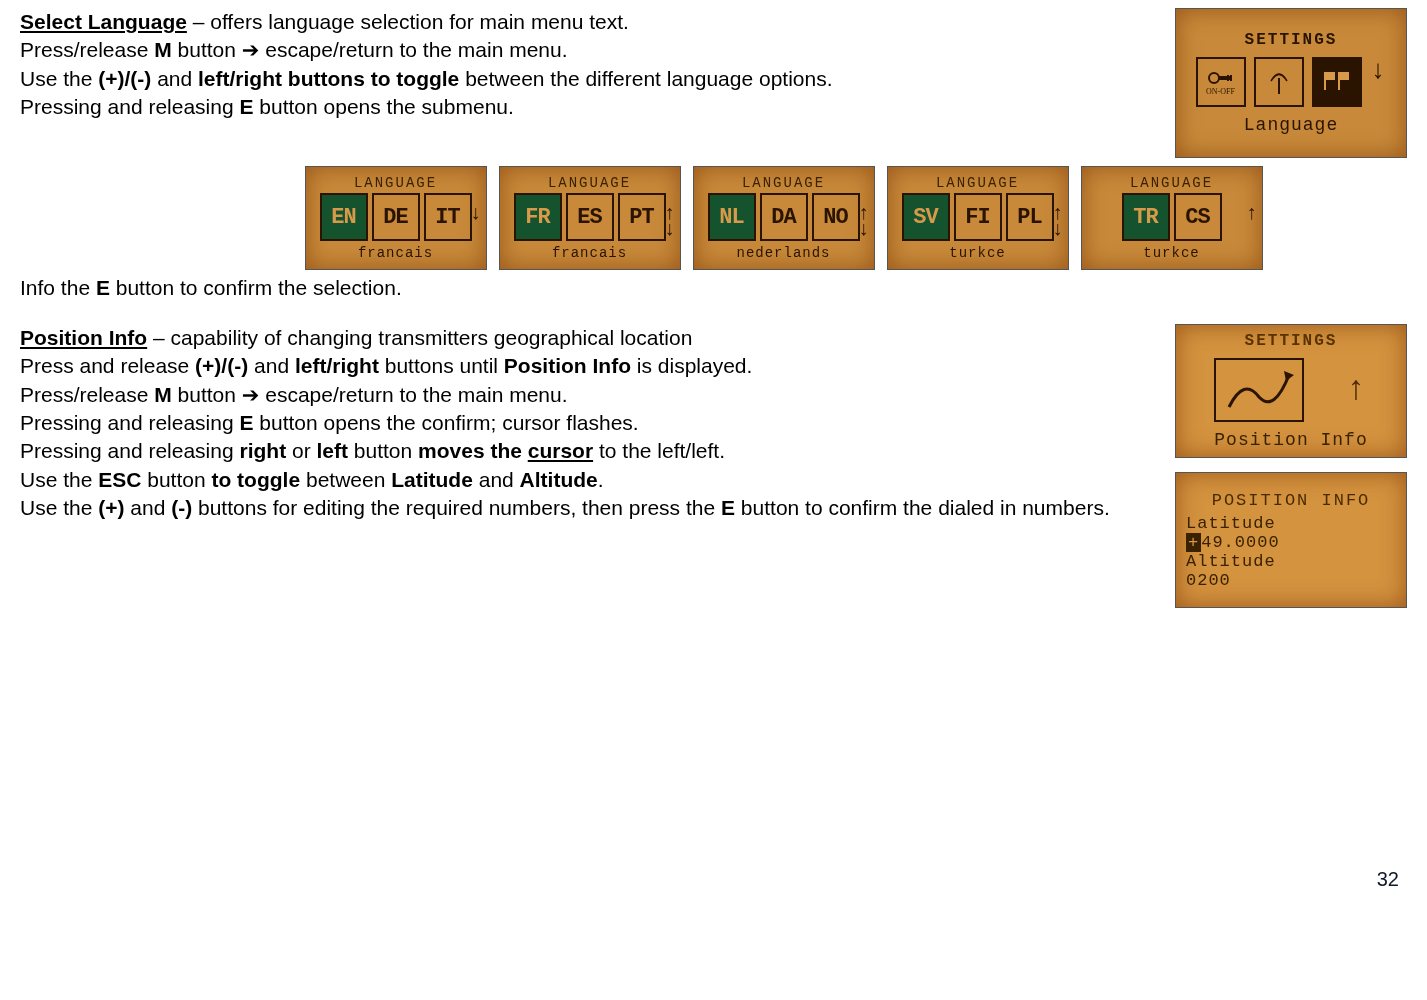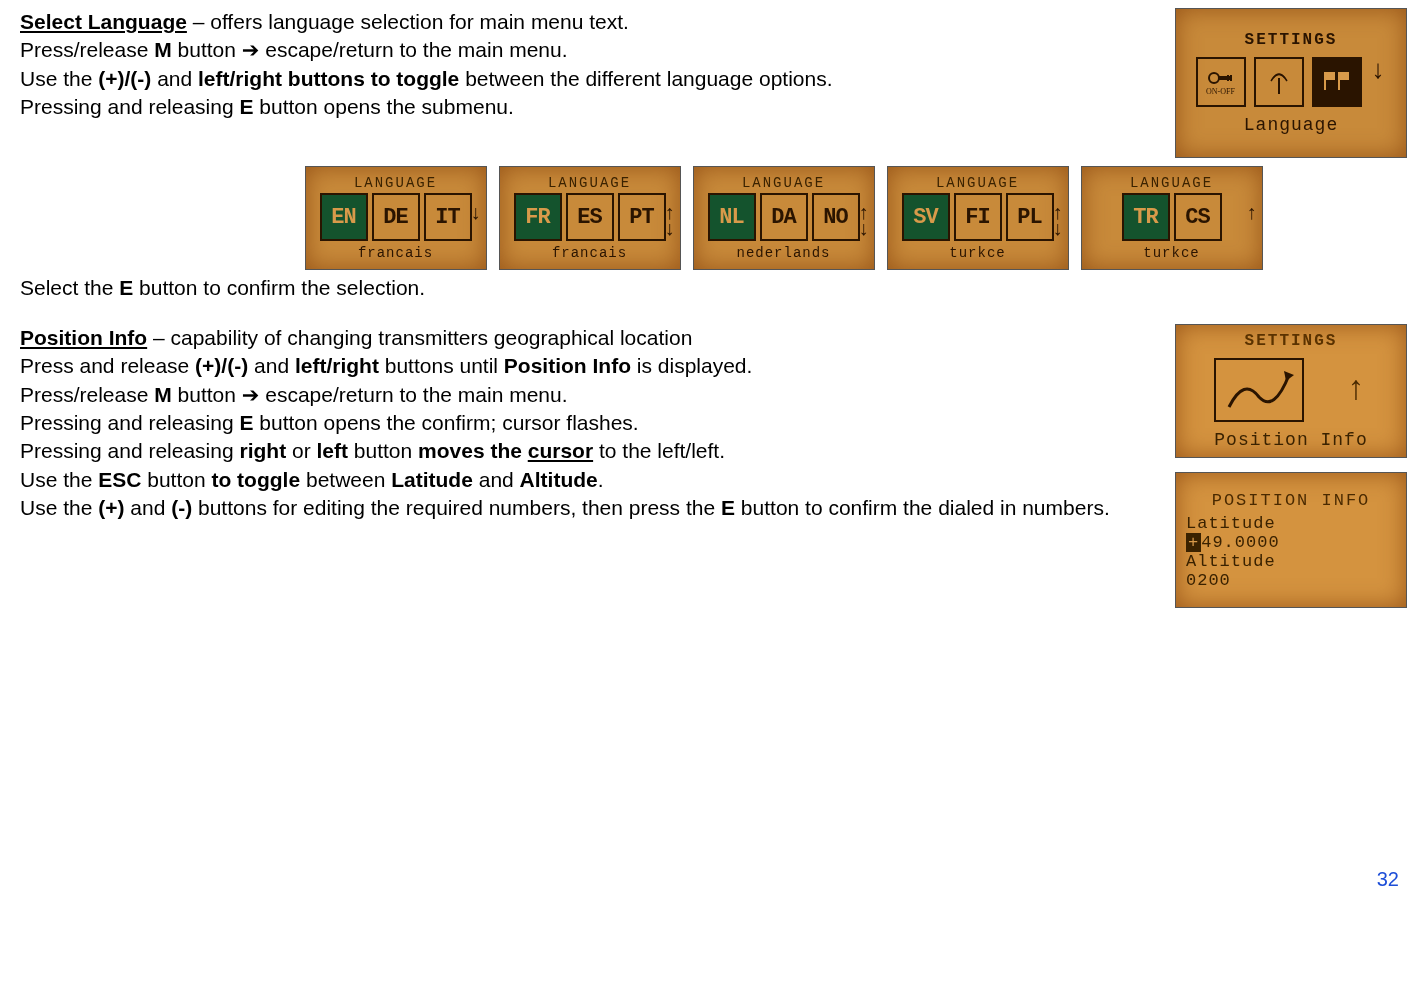--- a/index.html
+++ b/index.html
@@ -168,21 +168,21 @@
   .big-iconbox{
     width: 86px;
     height: 60px;
     border:2px solid #2a1400;
     display:flex;
     align-items:center;
     justify-content:center;
   }
   .pagenum{
     text-align:right;
-    color:#1d4ed8;
+    color:#0f172a;
     font-size:20px;
     margin-top:260px;
     padding-right:8px;
   }
 </style>
 </head>
 <body>
 
 <div class="row">
   <div class="textblock">
@@ -288,21 +288,21 @@
       <div class="lcd-lang-codes">
         <div class="code-box selected">TR</div>
         <div class="code-box">CS</div>
       </div>
       <div class="lcd-lang-caption">turkce</div>
       <div class="side-arrow">↑</div>
     </div>
   </div>
 
 <div>
-  <span>Select the </span><b><span>E</span></b><span> button to confirm the selection.</span>
+  <span>Info the </span><b><span>E</span></b><span> button to confirm the selection.</span>
 </div>
 
 <div style="height:24px;"></div>
 
 <div class="row">
   <div class="textblock">
     <div>
       <b><u><span>Position Info</span></u></b><span> – capability of changing transmitters geographical location</span>
     </div>
     <div>

